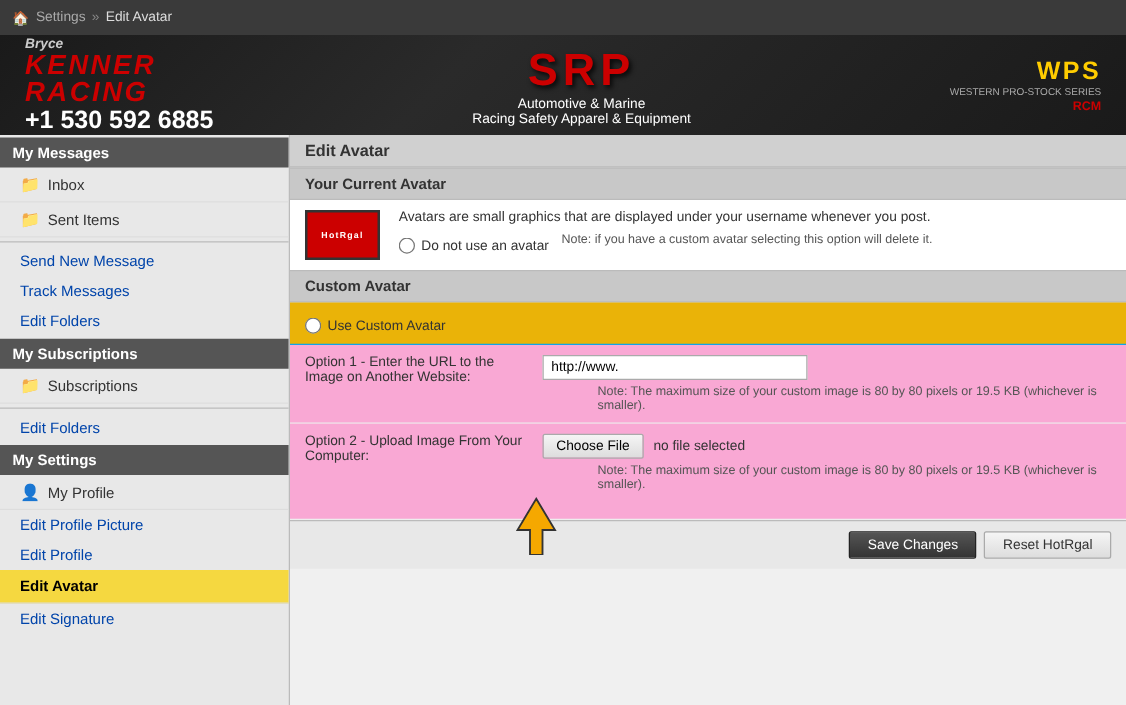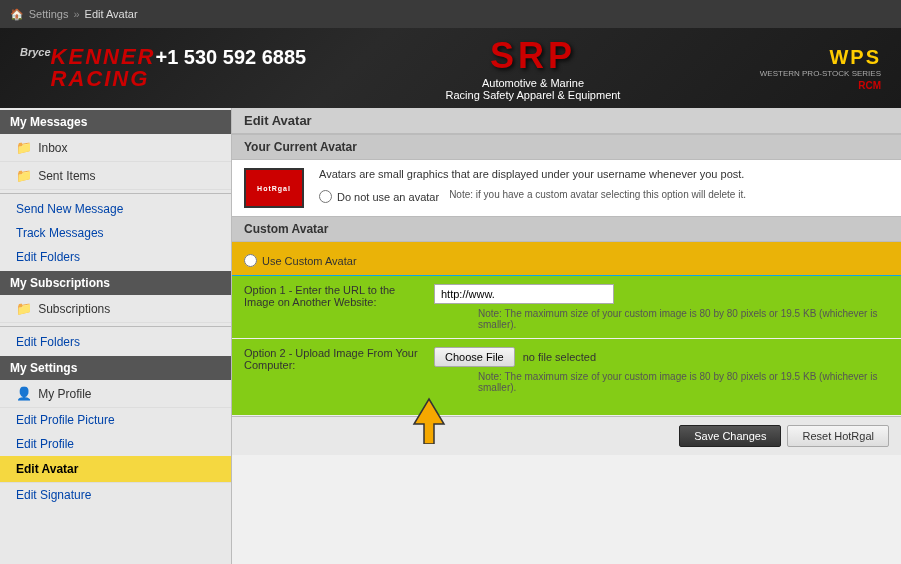--- a/index.html
+++ b/index.html
@@ -25,21 +25,21 @@
       background: linear-gradient(135deg, #1a1a1a 0%, #2a2a2a 40%, #1a1a1a 100%);
       display: flex;
       align-items: center;
       justify-content: space-between;
       padding: 0 20px;
       overflow: hidden;
       position: relative;
     }
     .banner-left {
       display: flex;
-      flex-direction: row;
+      flex-direction: column;
       align-items: flex-start;
     }
     .banner-kenner {
       color: #fff;
       font-style: italic;
       font-size: 10px;
       font-weight: bold;
     }
     .banner-kenner-racing {
       color: #cc0000;
@@ -175,33 +175,33 @@
     .radio-row { display: flex; align-items: center; gap: 5px; font-size: 11px; color: #333; margin-top: 4px; }
     .custom-avatar-use-row {
       padding: 8px 12px;
       background: #eab308;
       border-bottom: 1px solid #0ea5e9;
     }
     .option-row {
       display: flex;
       align-items: flex-start;
       padding: 8px 12px;
-      background: #84cc16;
+      background: #f9a8d4;
       border-bottom: 1px solid #eee;
       gap: 15px;
     }
     .option-label {
       font-size: 11px;
       color: #333;
       width: 175px;
       flex-shrink: 0;
     }
     .option-content { flex: 1; }
     .url-input {
-      width: 180px;
+      width: 212px;
       padding: 3px 6px;
       font-size: 11px;
       border: 1px solid #aaa;
       background: #fff;
     }
     .note-text { font-size: 10px; color: #555; margin-top: 4px; padding-left: 44px; }
     .file-upload-row {
       display: flex;
       align-items: center;
       gap: 8px;
@@ -324,21 +324,21 @@
 
     <div class="content-header">Edit Avatar</div>
 
     <div class="section-title">Your Current Avatar</div>
     <div class="current-avatar-row">
       <div class="avatar-img-placeholder">
         <span style="font-size:7px;font-weight:bold;color:#fff;letter-spacing:1px;">HotRgal</span>
       </div>
       <div class="avatar-text-area">
         <div class="avatar-desc">Avatars are small graphics that are displayed under your username whenever you post.</div>
-        <div style="display:flex;align-items:center;gap:10px;">
+        <div style="display:flex;align-items:flex-start;gap:10px;">
           <div class="radio-row">
             <input type="radio" name="avatar_use" style="">
             <span>Do not use an avatar</span>
           </div>
           <div class="avatar-note" style="font-size:10px;color:#555;max-width:400px;">Note: if you have a custom avatar selecting this option will delete it.</div>
         </div>
       </div>
     </div>
 
     <div class="section-title">Custom Avatar</div>

